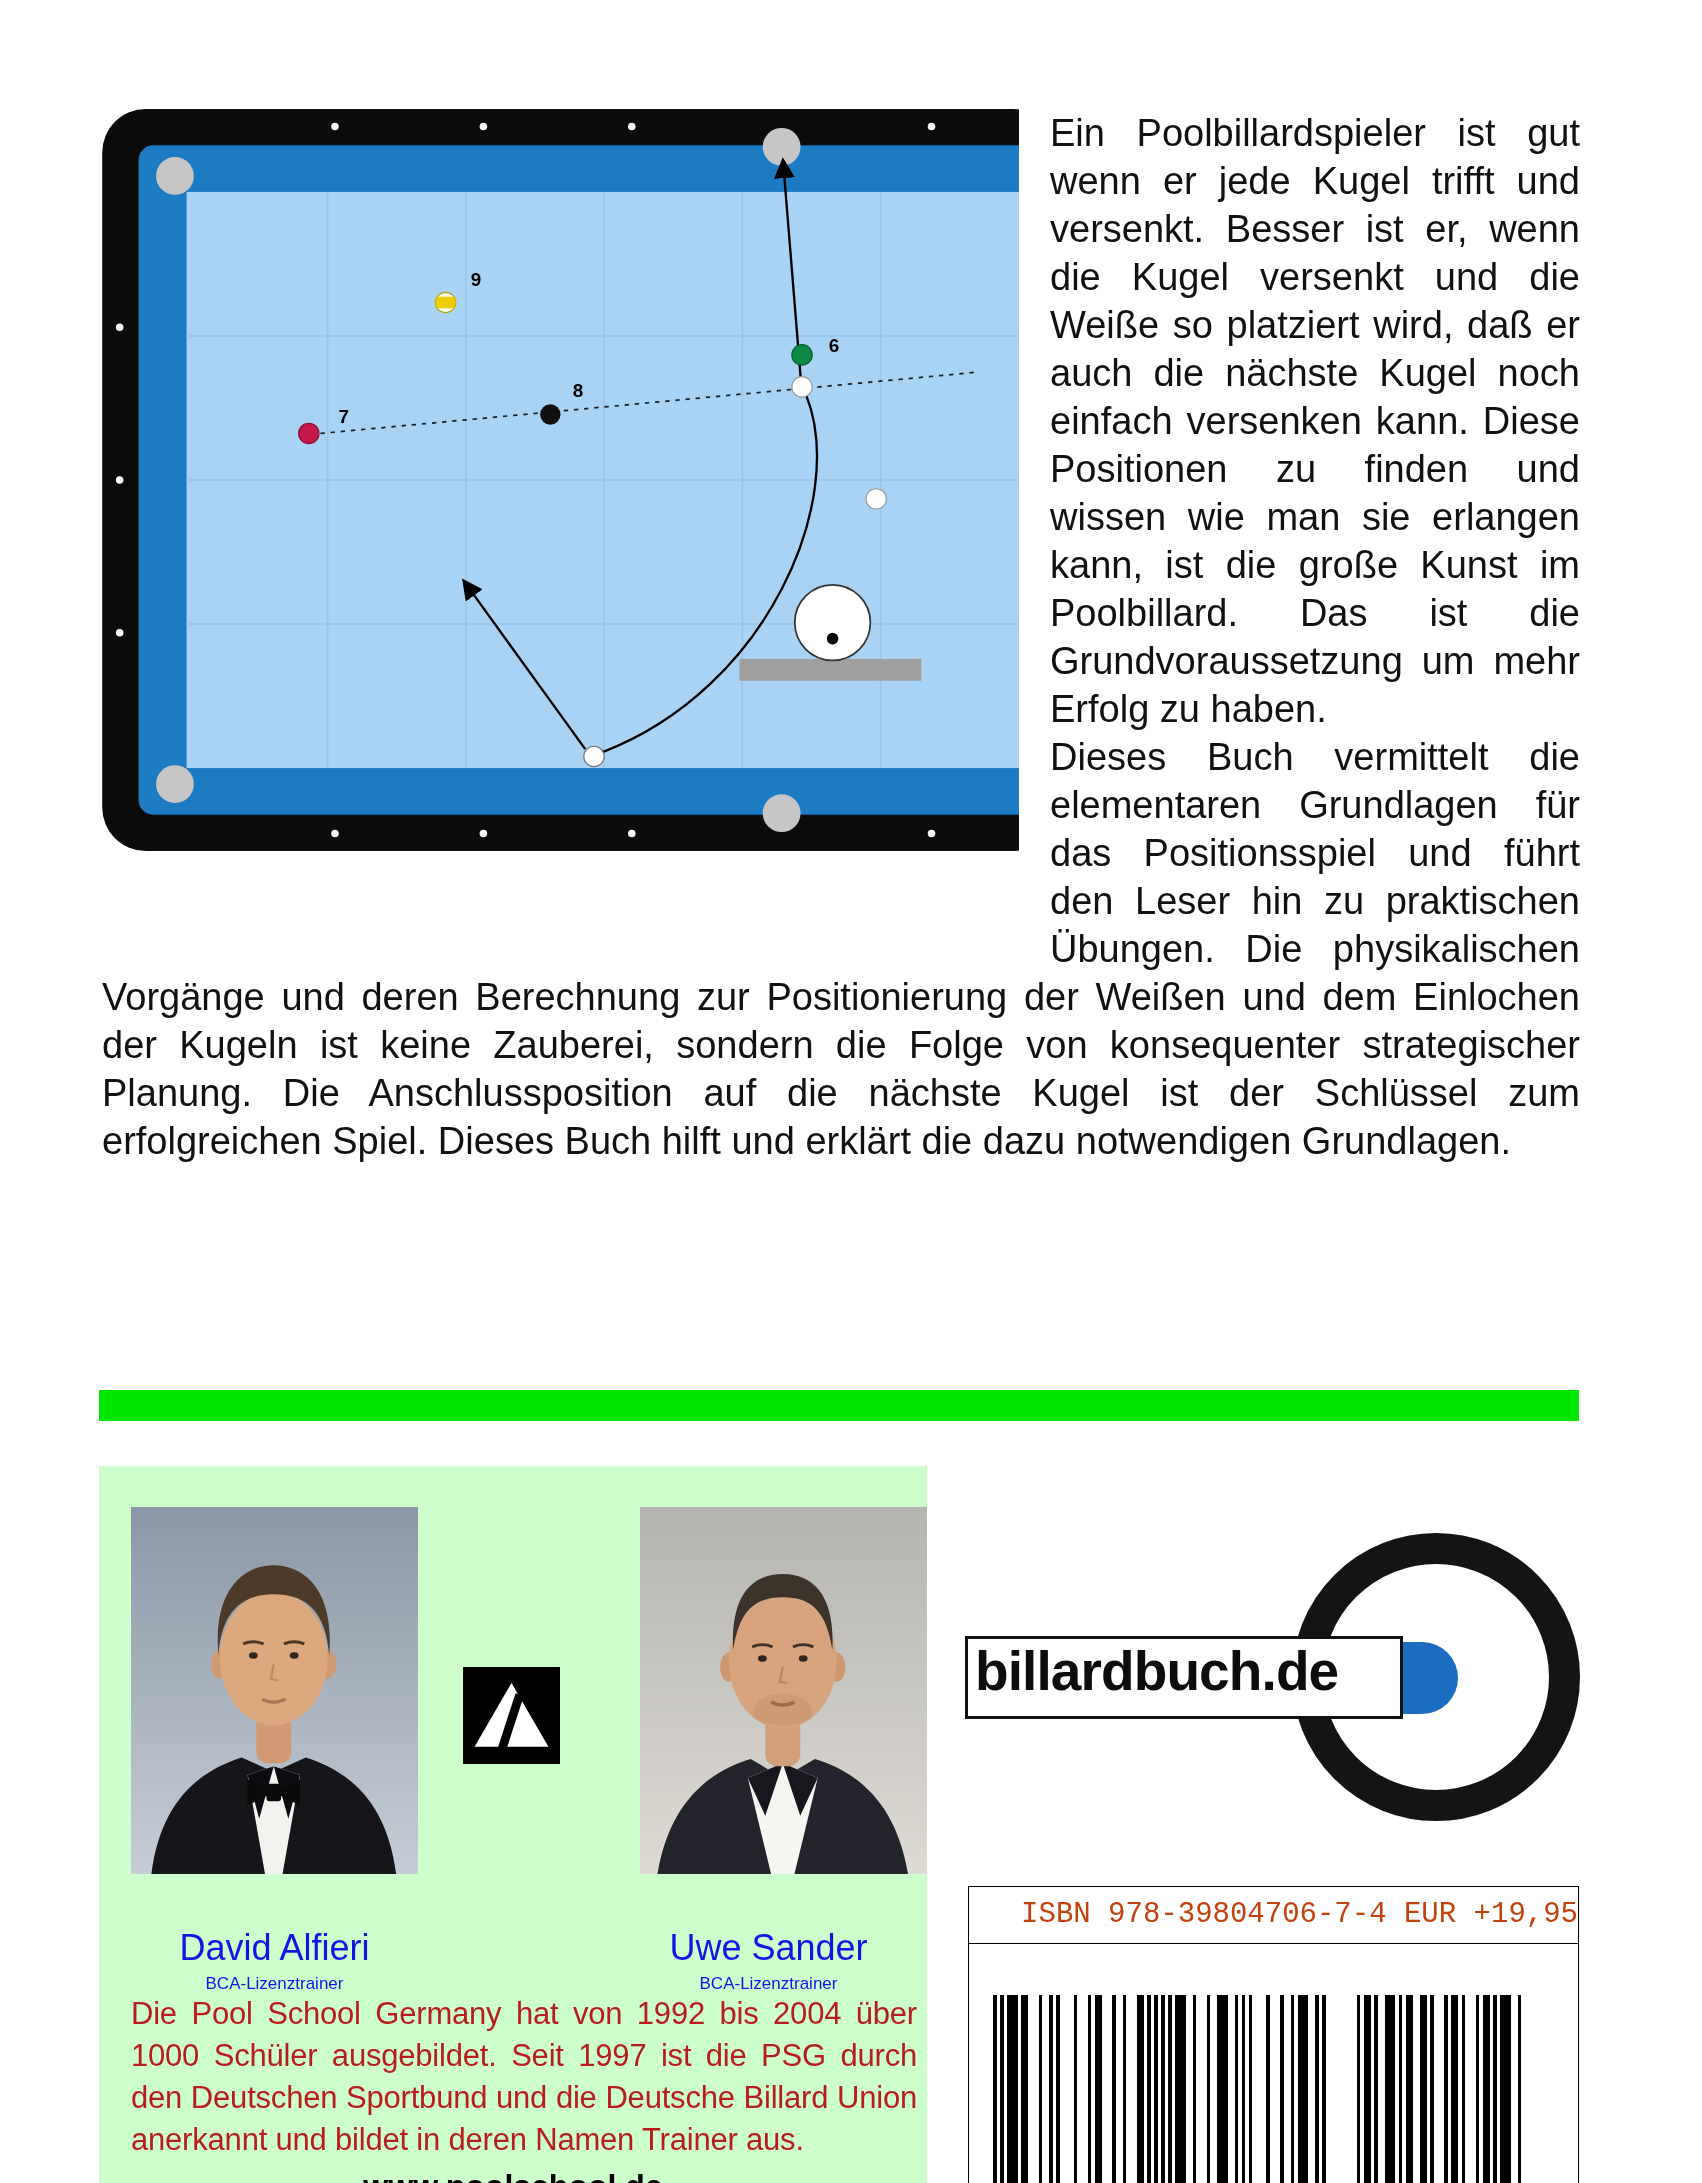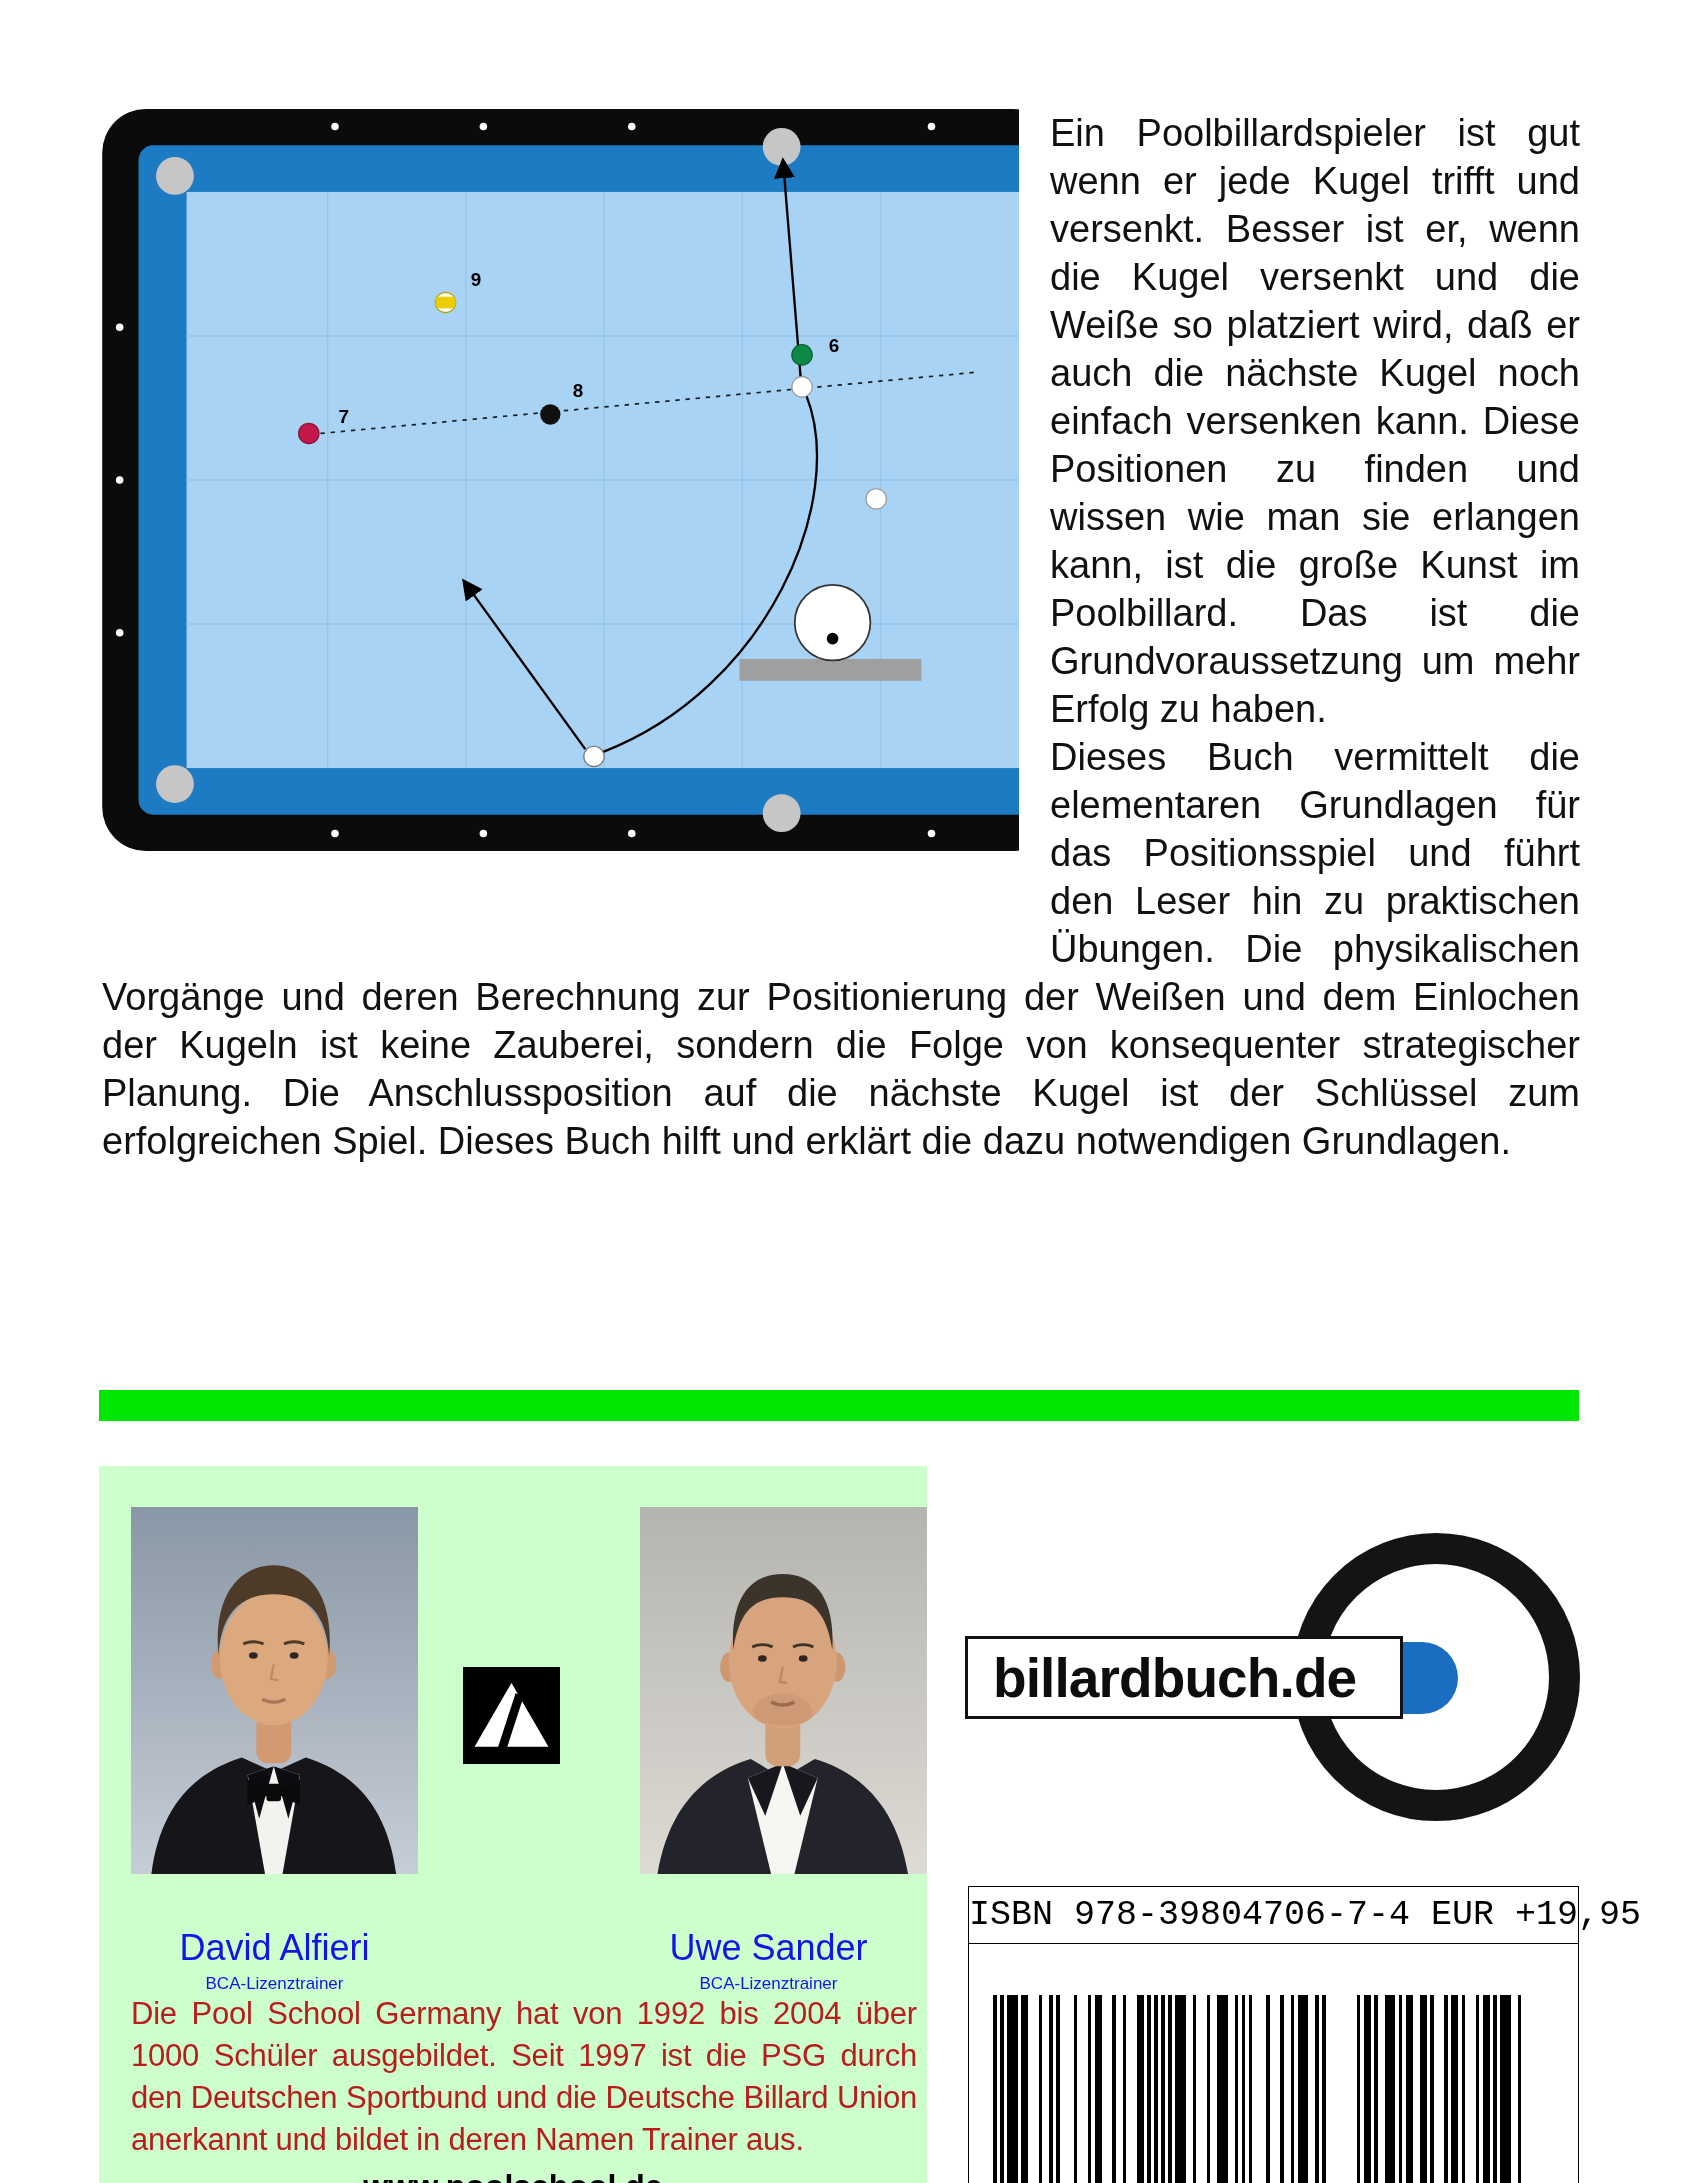--- a/index.html
+++ b/index.html
@@ -33,30 +33,30 @@
   .author-title{font-size:17px;line-height:29px;}
   .panel-desc{position:absolute;left:32px;top:496px;width:786px;font-size:31px;line-height:42px;
     text-align:justify;letter-spacing:-0.2px;color:#b91c1c;}
   .website{position:absolute;left:0;top:702px;width:100%;text-align:center;font-weight:bold;font-size:32px;color:#000;}
 
   
   .publisher{position:absolute;left:965px;top:1533px;width:616px;height:288px;}
   .ring{position:absolute;left:327px;top:0;width:288px;height:288px;border:31px solid #141414;
     border-radius:50%;box-sizing:border-box;z-index:1;background:transparent;}
   .logo-box{position:absolute;left:0;top:103px;width:438px;height:83px;background:#fff;
-    border:3.9px solid #111;box-sizing:border-box;display:flex;align-items:center;padding-left:25px;z-index:2;}
+    border:3.9px solid #111;box-sizing:border-box;display:flex;padding-left:7px;z-index:2;}
   .logo-box span{font-weight:bold;font-size:55px;letter-spacing:-0.9px;color:#0d0d0d;white-space:nowrap;}
   .logo-d{position:absolute;left:438px;top:109px;width:55px;height:72px;background:#1a6dc0;
     border-radius:0 37px 37px 0;z-index:3;}
 
   
   .isbn-box{position:absolute;left:968px;top:1886px;width:611px;height:378px;border:1.7px solid #000;
     background:#fff;box-sizing:border-box;}
   .isbn-line{height:56px;line-height:56px;text-align:right;border-bottom:1.7px solid #000;
-    font-family:"Liberation Mono",monospace;font-size:35px;white-space:nowrap;color:#000000;}
+    font-family:"Liberation Mono",monospace;font-size:29px;white-space:nowrap;color:#c2410c;}
   .barcode-area{position:absolute;left:0;top:58px;right:0;bottom:0;}
   .bars{position:absolute;top:50px;height:205px;display:flex;align-items:stretch;}
   #bc-main{left:24px;}
   #bc-addon{left:384px;}
   .bc-module{width:3.5px;height:100%;}
   .bc-module.on{background:#000;}
 </style>
 </head>
 <body>
 

